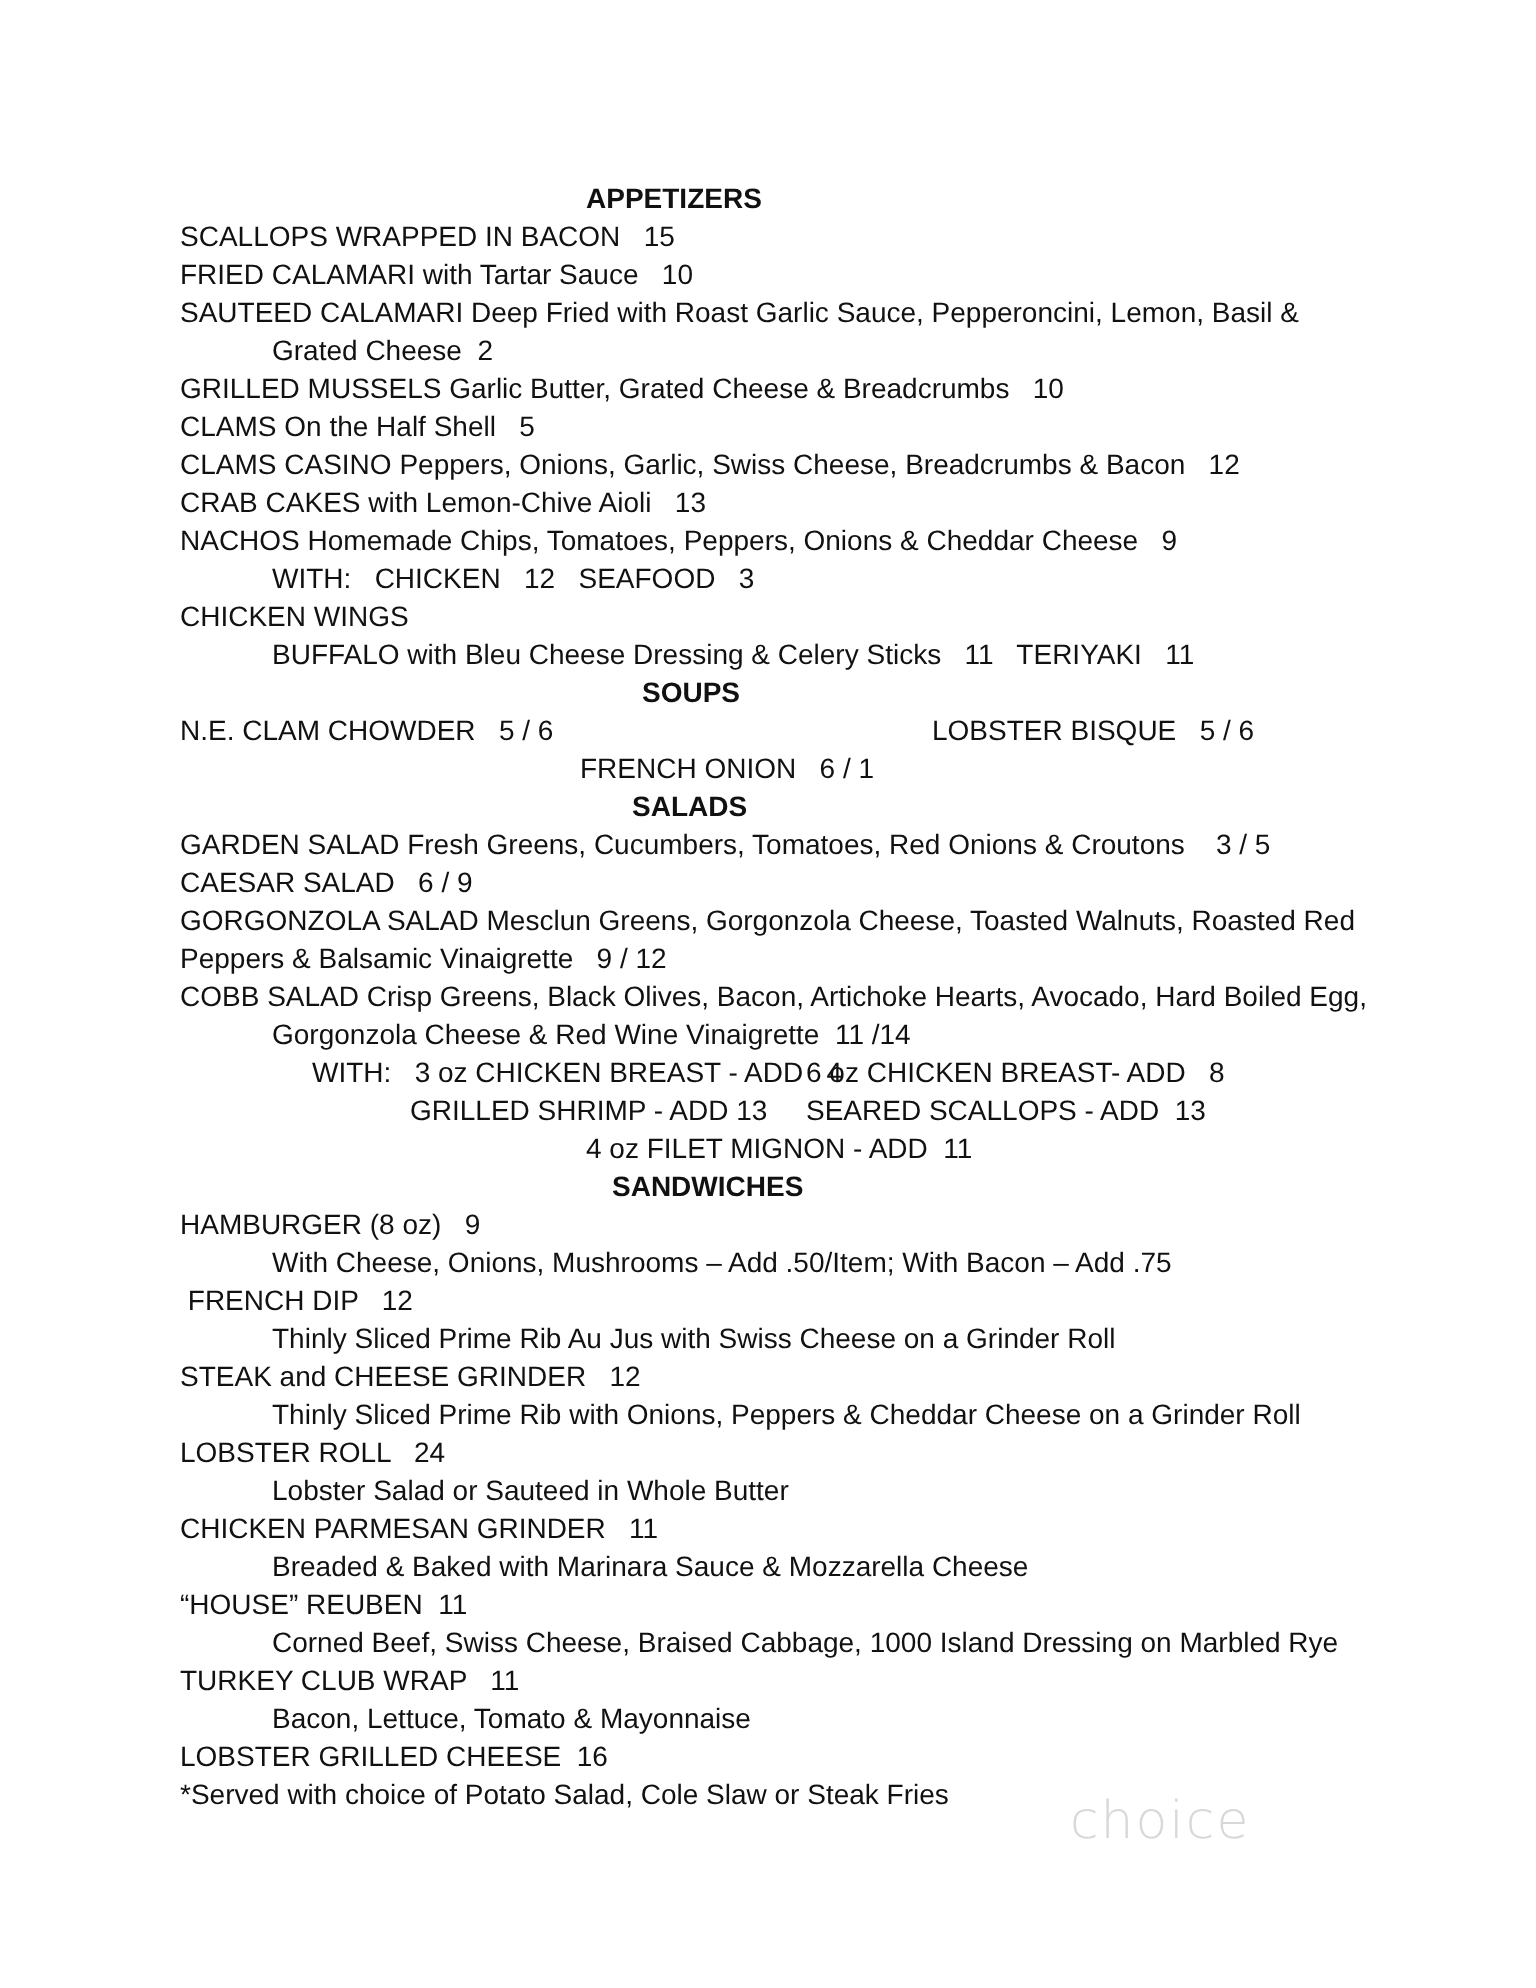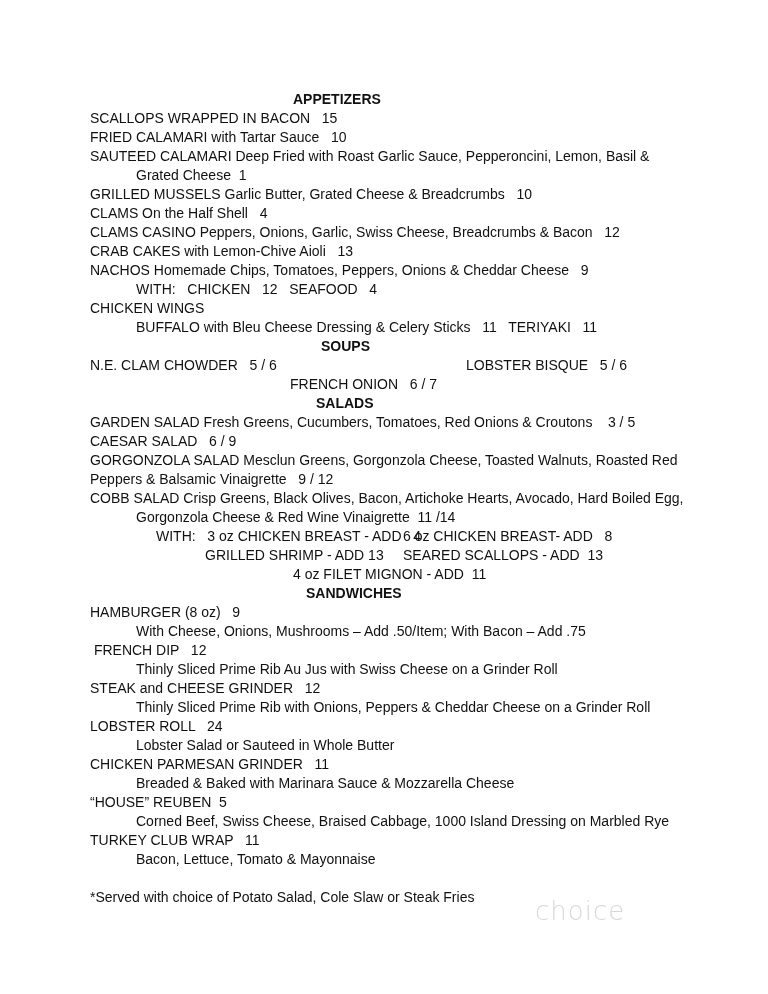--- a/index.html
+++ b/index.html
@@ -13,34 +13,34 @@
 </style>
 </head>
 <body>
 
 <div class="page">
 
   <div class="line h" style="left:293px;top:90px;">APPETIZERS</div>
   <div class="line" style="left:90px;top:109px;">SCALLOPS WRAPPED IN BACON   15</div>
   <div class="line" style="left:90px;top:128px;">FRIED CALAMARI with Tartar Sauce   10</div>
   <div class="line" style="left:90px;top:147px;">SAUTEED CALAMARI Deep Fried with Roast Garlic Sauce, Pepperoncini, Lemon, Basil &amp;</div>
-  <div class="line" style="left:136px;top:166px;">Grated Cheese  1</div>
+  <div class="line" style="left:136px;top:166px;">Grated Cheese  2</div>
   <div class="line" style="left:90px;top:185px;">GRILLED MUSSELS Garlic Butter, Grated Cheese &amp; Breadcrumbs   10</div>
-  <div class="line" style="left:90px;top:204px;">CLAMS On the Half Shell   4</div>
+  <div class="line" style="left:90px;top:204px;">CLAMS On the Half Shell   5</div>
   <div class="line" style="left:90px;top:223px;">CLAMS CASINO Peppers, Onions, Garlic, Swiss Cheese, Breadcrumbs &amp; Bacon   12</div>
   <div class="line" style="left:90px;top:242px;">CRAB CAKES with Lemon-Chive Aioli   13</div>
   <div class="line" style="left:90px;top:261px;">NACHOS Homemade Chips, Tomatoes, Peppers, Onions &amp; Cheddar Cheese   9</div>
-  <div class="line" style="left:136px;top:280px;">WITH:   CHICKEN   12   SEAFOOD   4</div>
+  <div class="line" style="left:136px;top:280px;">WITH:   CHICKEN   12   SEAFOOD   3</div>
   <div class="line" style="left:90px;top:299px;">CHICKEN WINGS</div>
   <div class="line" style="left:136px;top:318px;">BUFFALO with Bleu Cheese Dressing &amp; Celery Sticks   11   TERIYAKI   11</div>
 
   <div class="line h" style="left:321px;top:337px;text-align:center;">SOUPS</div>
   <div class="line" style="left:90px;top:356px;">N.E. CLAM CHOWDER   5 / 6</div>
   <div class="line" style="left:466px;top:356px;text-align:center;">LOBSTER BISQUE   5 / 6</div>
-  <div class="line" style="left:290px;top:375px;">FRENCH ONION   6 / 7</div>
+  <div class="line" style="left:290px;top:375px;">FRENCH ONION   6 / 1</div>
 
   <div class="line h" style="left:316px;top:394px;">SALADS</div>
   <div class="line" style="left:90px;top:413px;">GARDEN SALAD Fresh Greens, Cucumbers, Tomatoes, Red Onions &amp; Croutons    3 / 5</div>
   <div class="line" style="left:90px;top:432px;">CAESAR SALAD   6 / 9</div>
   <div class="line" style="left:90px;top:451px;">GORGONZOLA SALAD Mesclun Greens, Gorgonzola Cheese, Toasted Walnuts, Roasted Red</div>
   <div class="line" style="left:90px;top:470px;">Peppers &amp; Balsamic Vinaigrette   9 / 12</div>
   <div class="line" style="left:90px;top:489px;">COBB SALAD Crisp Greens, Black Olives, Bacon, Artichoke Hearts, Avocado, Hard Boiled Egg,</div>
   <div class="line" style="left:136px;top:508px;">Gorgonzola Cheese &amp; Red Wine Vinaigrette  11 /14</div>
   <div class="line" style="left:156px;top:527px;">WITH:   3 oz CHICKEN BREAST - ADD   4</div>
   <div class="line" style="left:403px;top:527px;">6 oz CHICKEN BREAST- ADD   8</div>
@@ -52,20 +52,21 @@
   <div class="line" style="left:90px;top:603px;">HAMBURGER (8 oz)   9</div>
   <div class="line" style="left:136px;top:622px;">With Cheese, Onions, Mushrooms – Add .50/Item; With Bacon – Add .75</div>
   <div class="line" style="left:90px;top:641px;"> FRENCH DIP   12</div>
   <div class="line" style="left:136px;top:660px;">Thinly Sliced Prime Rib Au Jus with Swiss Cheese on a Grinder Roll</div>
   <div class="line" style="left:90px;top:679px;">STEAK and CHEESE GRINDER   12</div>
   <div class="line" style="left:136px;top:698px;">Thinly Sliced Prime Rib with Onions, Peppers &amp; Cheddar Cheese on a Grinder Roll</div>
   <div class="line" style="left:90px;top:717px;">LOBSTER ROLL   24</div>
   <div class="line" style="left:136px;top:736px;">Lobster Salad or Sauteed in Whole Butter</div>
   <div class="line" style="left:90px;top:755px;">CHICKEN PARMESAN GRINDER   11</div>
   <div class="line" style="left:136px;top:774px;">Breaded &amp; Baked with Marinara Sauce &amp; Mozzarella Cheese</div>
-  <div class="line" style="left:90px;top:793px;">“HOUSE” REUBEN  5</div>
+  <div class="line" style="left:90px;top:793px;">“HOUSE” REUBEN  11</div>
   <div class="line" style="left:136px;top:812px;text-align:center;">Corned Beef, Swiss Cheese, Braised Cabbage, 1000 Island Dressing on Marbled Rye</div>
   <div class="line" style="left:90px;top:831px;">TURKEY CLUB WRAP   11</div>
   <div class="line" style="left:136px;top:850px;">Bacon, Lettuce, Tomato &amp; Mayonnaise</div>
+  <div class="line" style="left:90px;top:869px;">LOBSTER GRILLED CHEESE  16</div>
   <div class="line" style="left:90px;top:888px;">*Served with choice of Potato Salad, Cole Slaw or Steak Fries</div>
 
   <div class="wm">choice</div>
 </div>
 
 </body></html>

